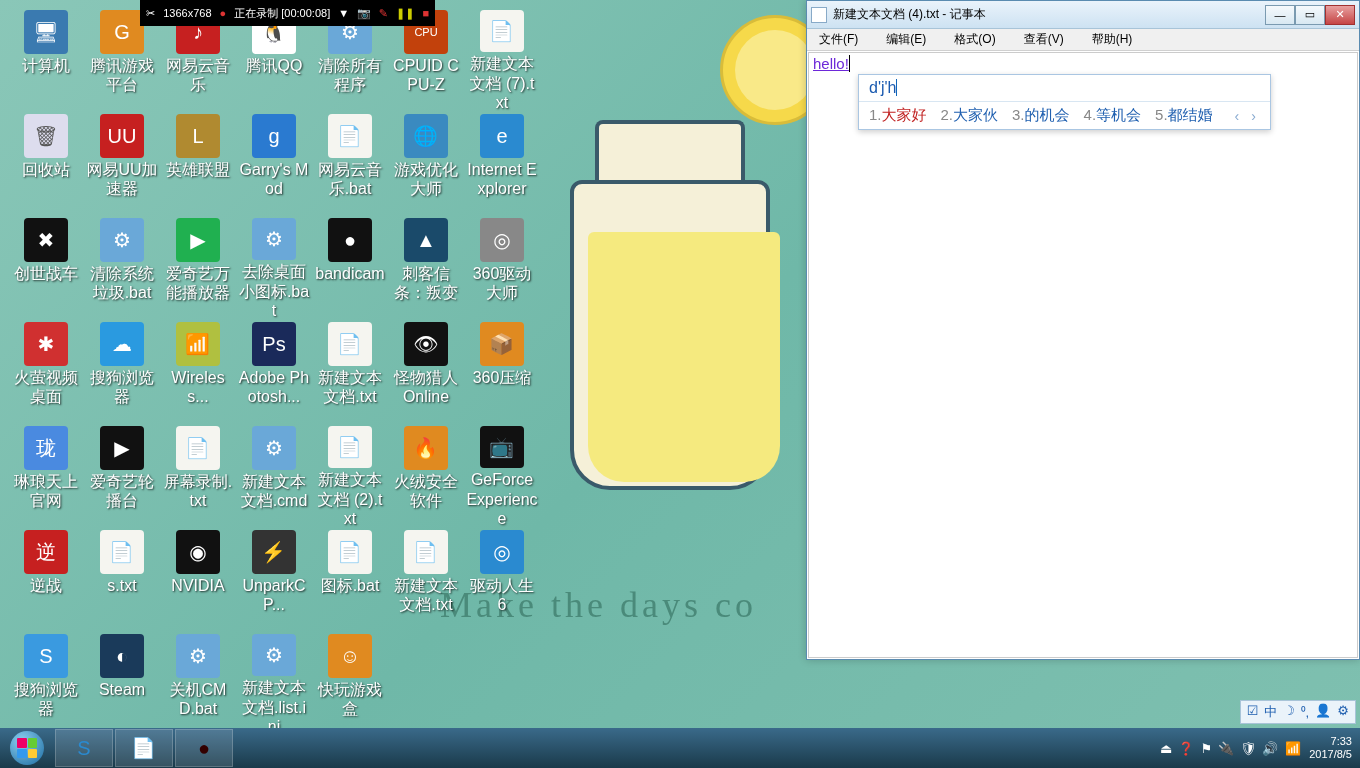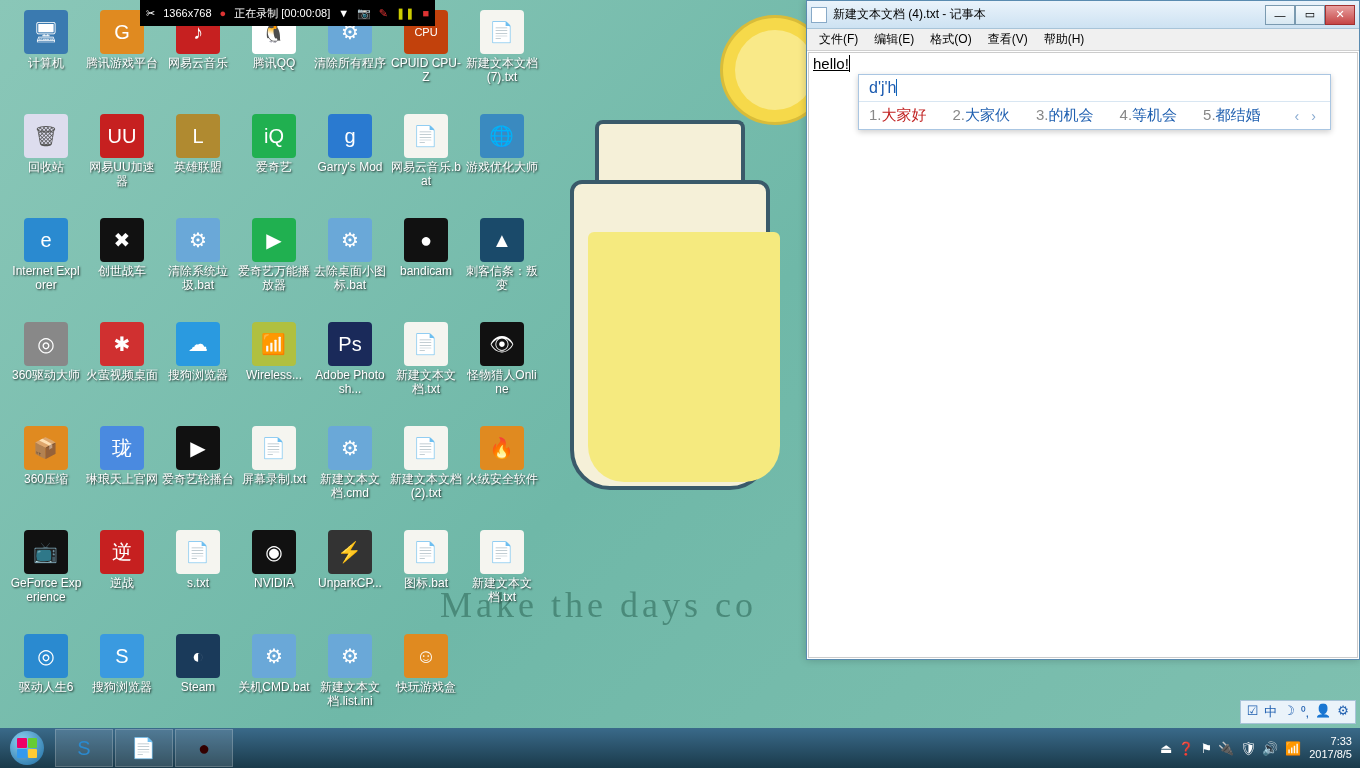--- a/index.html
+++ b/index.html
@@ -12,46 +12,46 @@
 .jar-neck { position: absolute; left: 35px; top: 50px; width: 150px; height: 70px; border: 4px solid #3a5a6a; border-bottom: none; border-radius: 8px 8px 0 0; background: #f5f0d8; }
 .juice { position: absolute; left: 14px; bottom: 4px; width: 192px; height: 250px; background: #f5ea7f; border-radius: 6px 6px 36px 36px; }
 .lemon { position: absolute; left: 720px; top: 15px; width: 110px; height: 110px; border-radius: 50%; background: #f6d94a; border: 3px solid #d8bc3a; overflow: hidden; }
 .lemon-inner { position: absolute; inset: 12px; border-radius: 50%; background: #f9e988; }
 .wall-text { position: absolute; left: 440px; top: 584px; font-size: 36px; color: #4a8a7a; font-family: Liberation Serif, serif; letter-spacing: 4px; }
 
 
 .desktop { position: absolute; left: 8px; top: 8px; width: 790px; height: 720px; display: grid; grid-template-columns: repeat(7, 76px); grid-auto-rows: 104px; gap: 0; }
 .icon { display: flex; flex-direction: column; align-items: center; justify-content: flex-start; text-align: center; cursor: default; padding-top: 2px; }
 .icon-img { width: 44px; height: 44px; border-radius: 4px; margin-bottom: 2px; display: flex; align-items: center; justify-content: center; font-size: 22px; color: #fff; }
-.icon-label { font-size: 12px; color: #fff; text-shadow: 1px 1px 2px rgba(0,0,0,0.8); line-height: 1.2; max-width: 72px; word-break: break-all; }
+.icon-label { font-size: 16px; color: #fff; text-shadow: 1px 1px 2px rgba(0,0,0,0.8); line-height: 1.2; max-width: 72px; word-break: break-all; }
 
 
 .rec-bar { position: absolute; left: 140px; top: 0; height: 26px; background: #000; color: #fff; display: flex; align-items: center; font-size: 11px; padding: 0 6px; gap: 8px; z-index: 5; }
 .rec-btn { display: inline-flex; align-items: center; gap: 2px; }
 .rec-red { color: #d33; }
 .rec-yellow { color: #cc0; }
 
 
 .notepad { position: absolute; left: 806px; top: 0; width: 554px; height: 660px; background: #fff; border: 1px solid #5a8bb0; box-shadow: 0 0 8px rgba(0,0,0,0.2); display: flex; flex-direction: column; }
 .titlebar { height: 28px; background: linear-gradient(#eaf3fb, #cde2f2); display: flex; align-items: center; padding: 0 4px; border-bottom: 1px solid #a8c4d8; }
 .title-icon { width: 16px; height: 16px; background: #fff; border: 1px solid #88aac8; margin-right: 6px; }
 .title-text { flex: 1; font-size: 12px; color: #000; }
 .win-btns { display: flex; gap: 0; }
 .win-btn { width: 30px; height: 20px; border: 1px solid #7a9ab0; background: linear-gradient(#f5f9fc, #d8e8f2); display: flex; align-items: center; justify-content: center; font-size: 11px; font-family: sans-serif; }
 .win-btn.close { background: linear-gradient(#e8a0a0, #c54545); color: #fff; border-color: #a03030; }
-.menubar { height: 22px; background: #f0f0f0; display: flex; align-items: center; padding: 0 6px; font-size: 12px; gap: 4px; border-bottom: 1px solid #d0d0d0; }
+.menubar { height: 22px; background: #f0f0f0; display: flex; align-items: center; padding: 0 6px; font-size: 12px; gap: 16px; border-bottom: 1px solid #d0d0d0; }
 .menu-item { padding: 2px 6px; }
-.text-area { flex: 1; padding: 2px 4px; font-family: Consolas, monospace; font-size: 15px; color: #000000; position: relative; border: 1px solid #ccc; margin: 1px; text-decoration: underline; }
+.text-area { flex: 1; padding: 2px 4px; font-family: Consolas, monospace; font-size: 15px; color: #6d28d9; position: relative; border: 1px solid #ccc; margin: 1px; text-decoration: underline; }
 .cursor-line { border-right: 1px solid #000; display: inline; }
 
 
 .ime { position: absolute; left: 858px; top: 74px; background: #fff; border: 1px solid #aac6e2; box-shadow: 0 2px 6px rgba(0,0,0,0.2); z-index: 20; }
 .ime-input { padding: 4px 10px; font-size: 16px; color: #1a5ab0; border-bottom: 1px solid #d8e6f2; }
 .ime-input .cur { border-right: 1px solid #16b; }
-.ime-cands { padding: 4px 10px; font-size: 15px; display: flex; gap: 26px; align-items: center; }
+.ime-cands { padding: 4px 10px; font-size: 15px; display: flex; gap: 14px; align-items: center; }
 .cand .num { color: #888; }
 .cand.sel .txt { color: #c02020; }
 .cand .txt { color: #2060b0; }
 .ime-nav { color: #88aad0; margin-left: 8px; font-size: 14px; letter-spacing: 4px; }
 
 
 .taskbar { position: absolute; left: 0; bottom: 0; width: 100%; height: 40px; background: linear-gradient(#3a6a8a 0%, #1a3a4a 100%); display: flex; align-items: center; }
 .start { width: 54px; height: 40px; display: flex; align-items: center; justify-content: center; }
 .start-orb { width: 34px; height: 34px; border-radius: 50%; background: radial-gradient(circle at 35% 30%, #8dd0f0, #1a6aa0); display: grid; grid-template: 1fr 1fr / 1fr 1fr; padding: 7px; gap: 1px; }
 .start-orb span { border-radius: 1px; }
@@ -112,24 +112,20 @@
       <div class="icon-img" style="background:#dde;color:#555;font-size:20px">🗑</div>
       <div class="icon-label">回收站</div>
     </div>
     <div class="icon">
       <div class="icon-img" style="background:#c62020;color:#fff;font-size:20px">UU</div>
       <div class="icon-label">网易UU加速器</div>
     </div>
     <div class="icon">
       <div class="icon-img" style="background:#b08a30;color:#fff;font-size:20px">L</div>
       <div class="icon-label">英雄联盟</div>
-    </div>
-    <div class="icon">
-      <div class="icon-img" style="background:#20b050;color:#fff;font-size:20px">iQ</div>
-      <div class="icon-label">爱奇艺</div>
     </div>
     <div class="icon">
       <div class="icon-img" style="background:#2a7ad0;color:#fff;font-size:20px">g</div>
       <div class="icon-label">Garry's Mod</div>
     </div>
     <div class="icon">
       <div class="icon-img" style="background:#f5f5f0;color:#555;font-size:20px">📄</div>
       <div class="icon-label">网易云音乐.bat</div>
     </div>
     <div class="icon">

